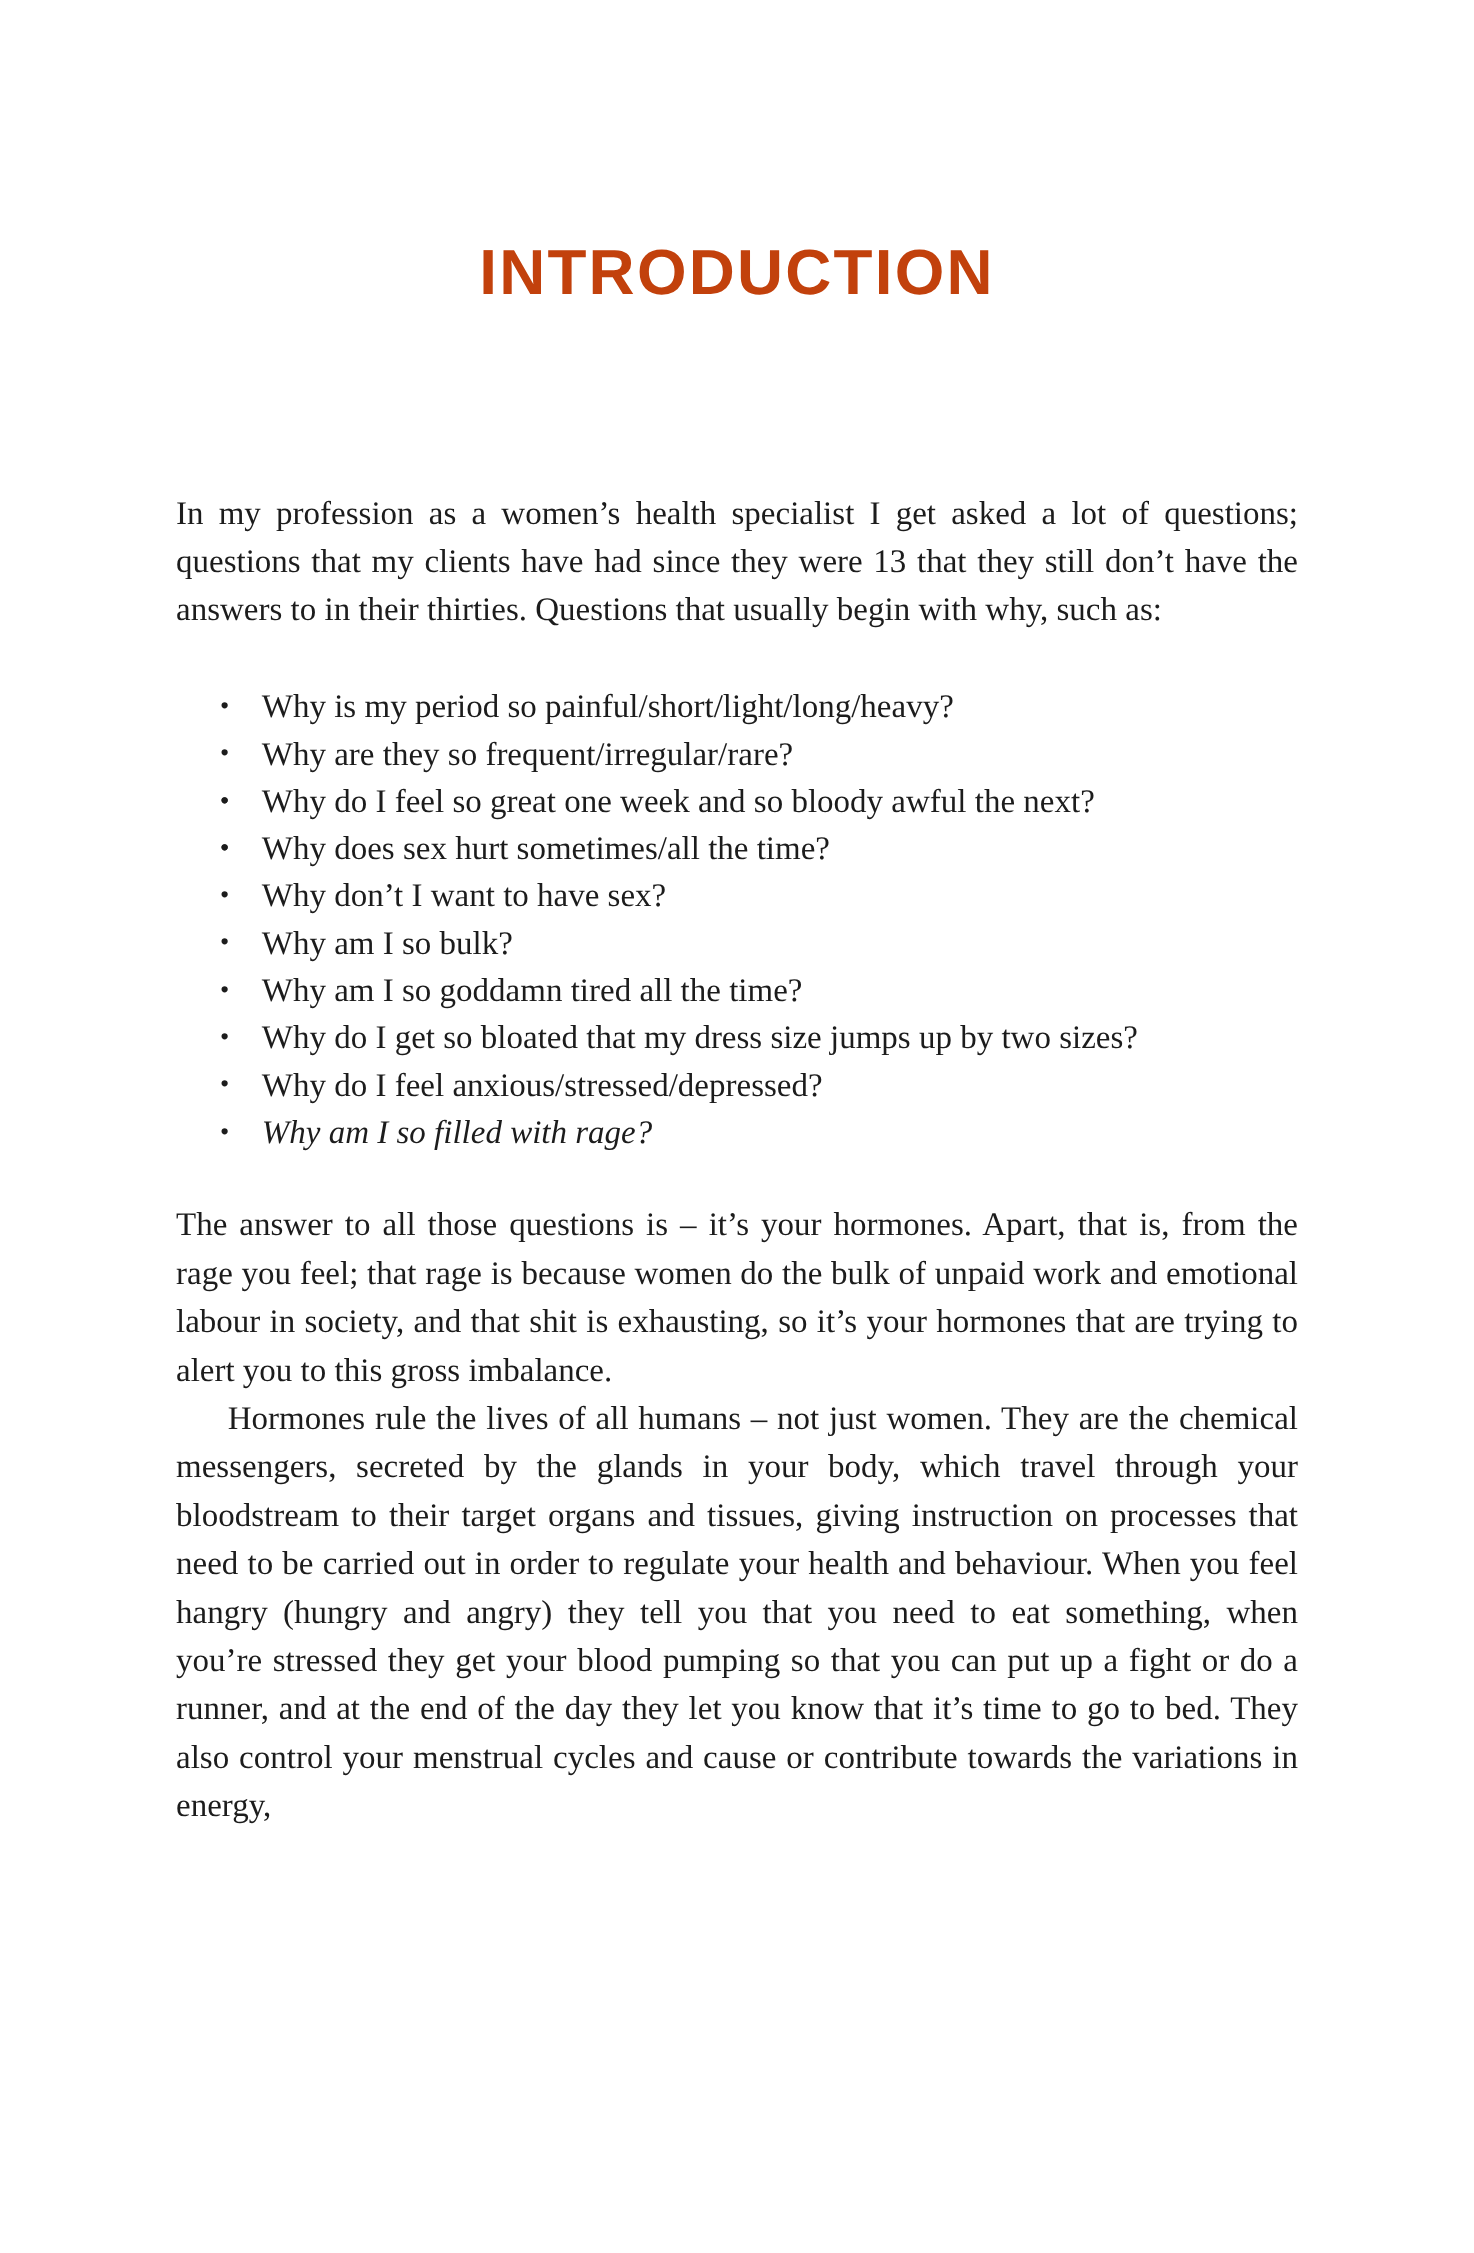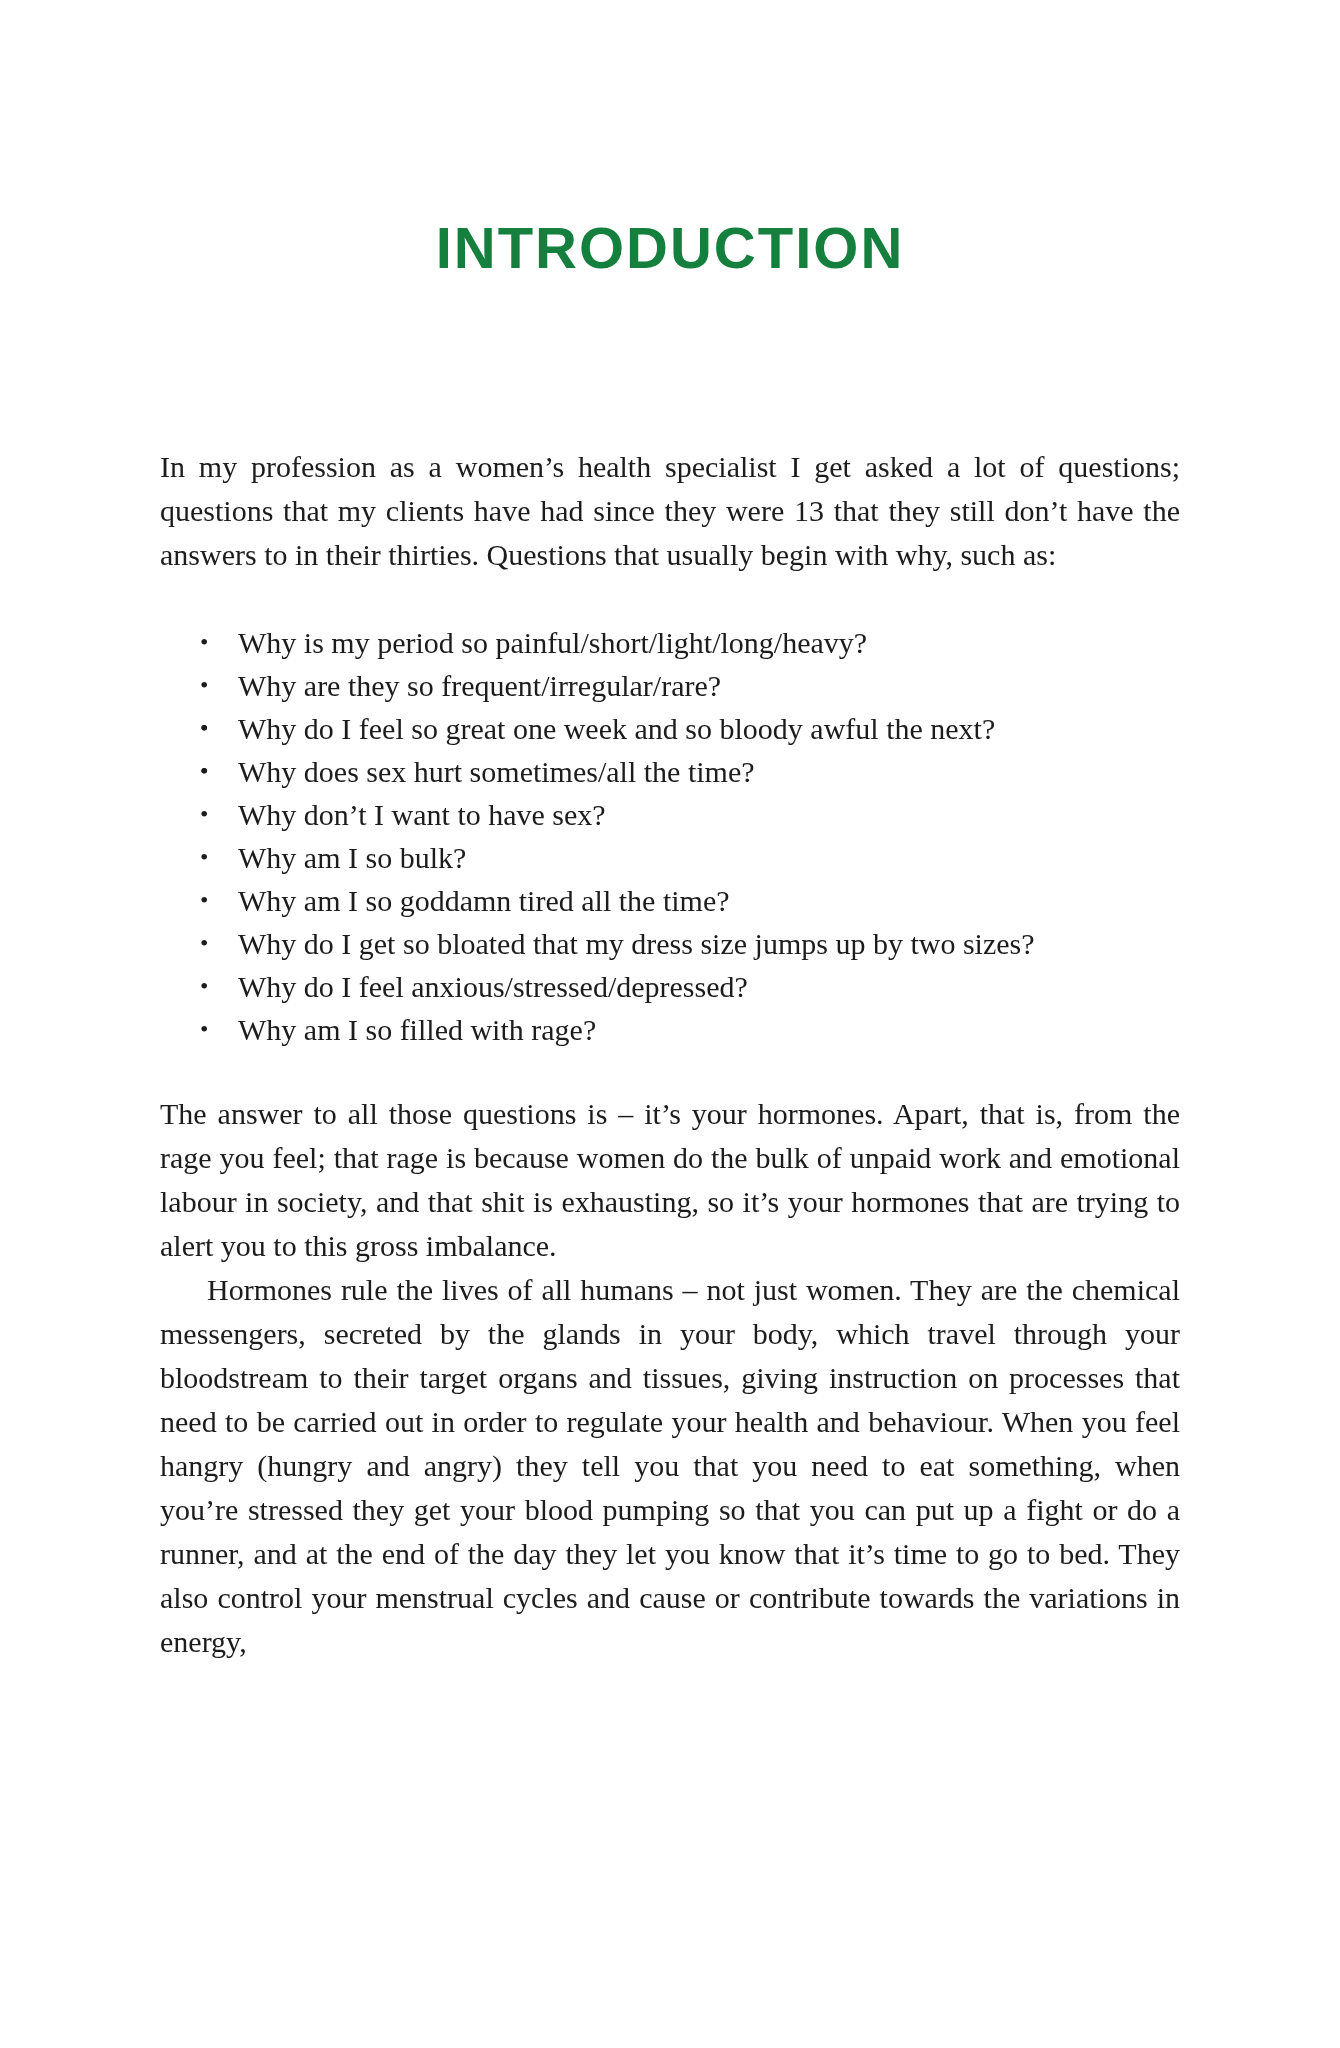--- a/index.html
+++ b/index.html
@@ -20,21 +20,21 @@
     overflow: hidden;
   }
   .title {
     margin: 0;
     text-align: center;
     font-family: "Liberation Sans", sans-serif;
     font-weight: 700;
     font-size: 58px;
     line-height: 62px;
     letter-spacing: 2px;
-    color: #15803d;
+    color: #c2410c;
   }
   .content {
     width: 1020px;
     margin: 166px auto 0;
     font-size: 30px;
     line-height: 44px;
     text-align: justify;
   }
   .para { margin: 0; }
   .questions {
@@ -49,21 +49,21 @@
     line-height: 43px;
   }
   .bullet {
     position: absolute;
     left: 40px;
     top: 0;
     font-size: 24px;
     line-height: 43px;
     color: #1c1c1c;
   }
-  .italic { }
+  .italic { font-style: italic; }
   .indented { text-indent: 47px; }
 </style>
 </head>
 <body>
 
 <div class="page">
   <h1 class="title">INTRODUCTION</h1>
 
   <div class="content">
     <p class="para">In my profession as a women’s health specialist I get asked a lot of questions; questions that my clients have had since they were 13 that they still don’t have the answers to in their thirties. Questions that usually begin with why, such as:</p>

